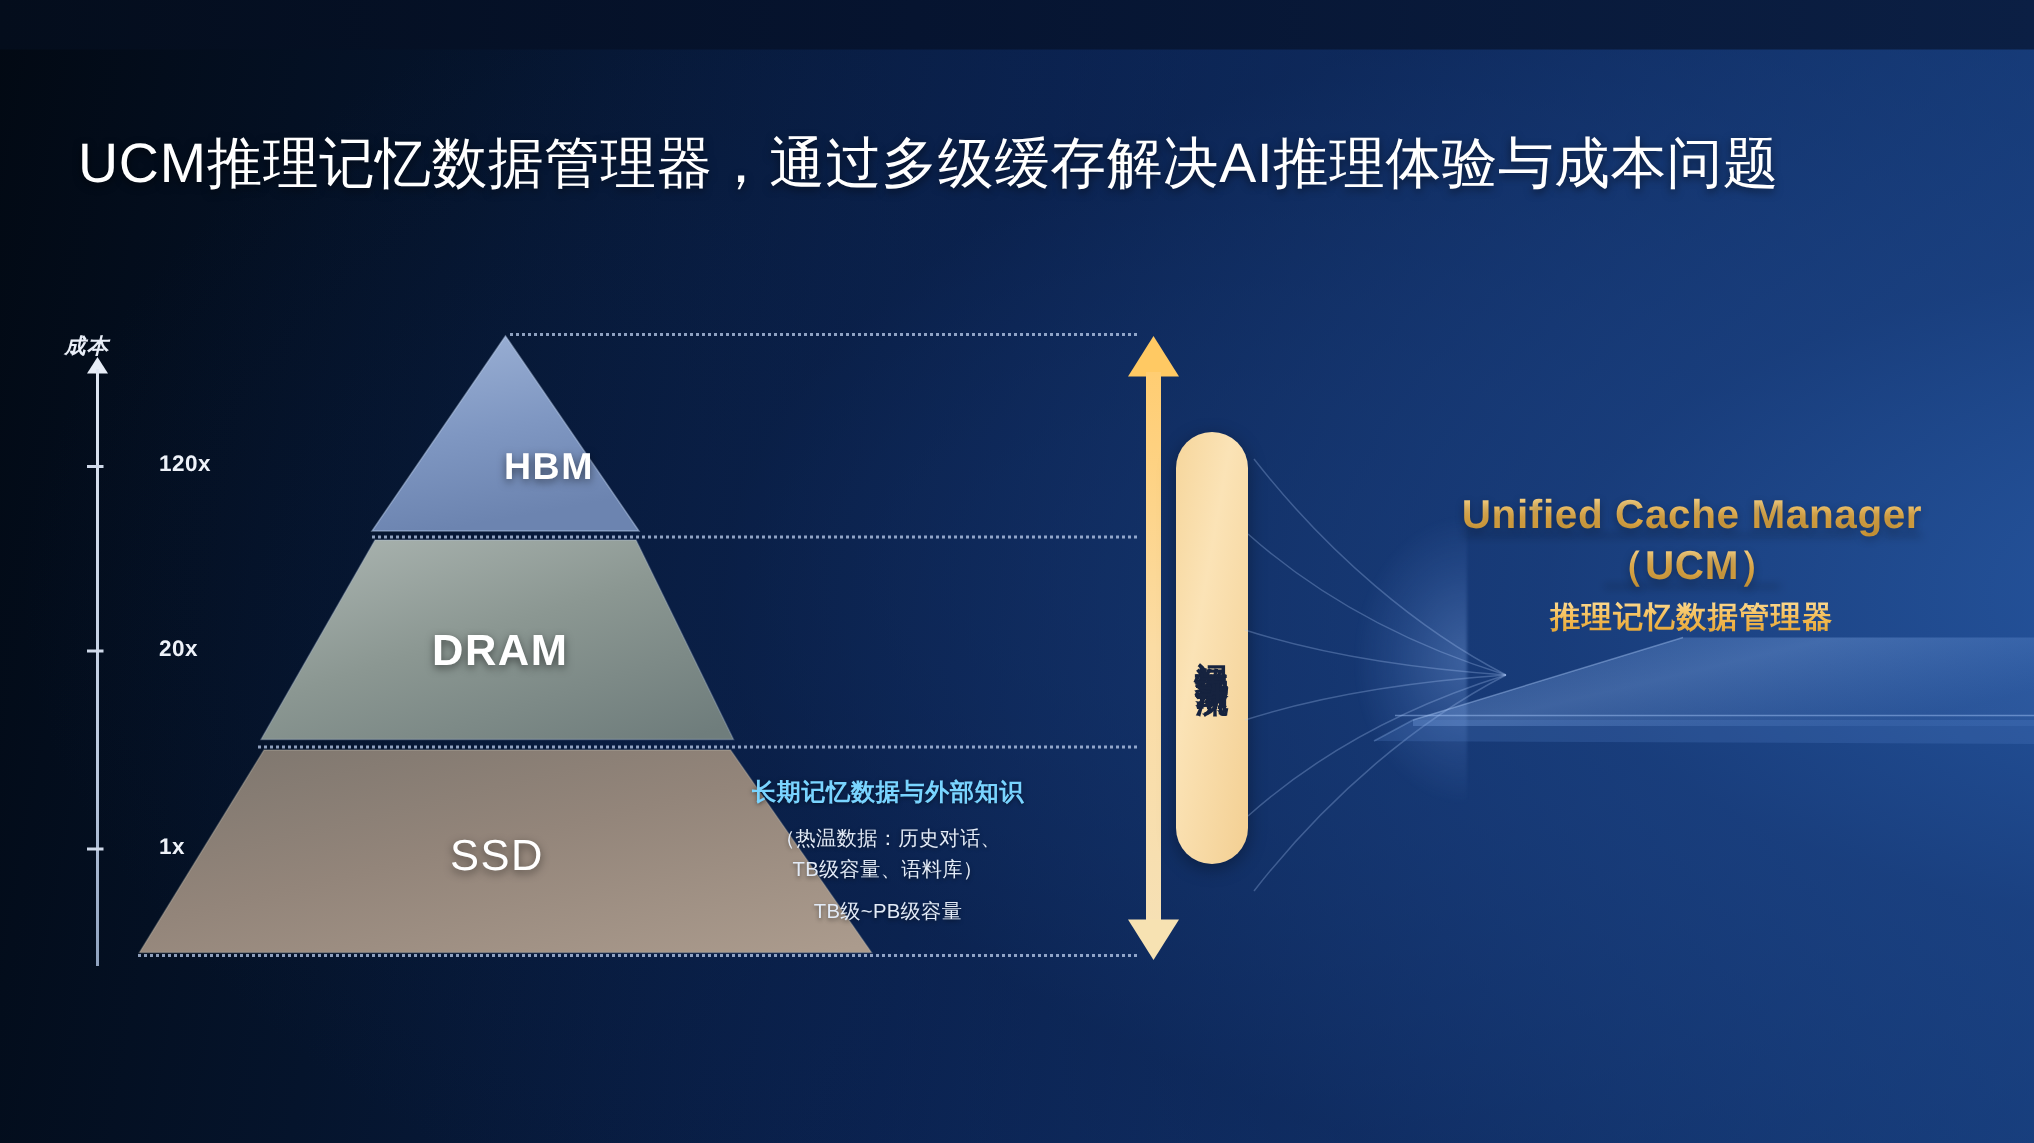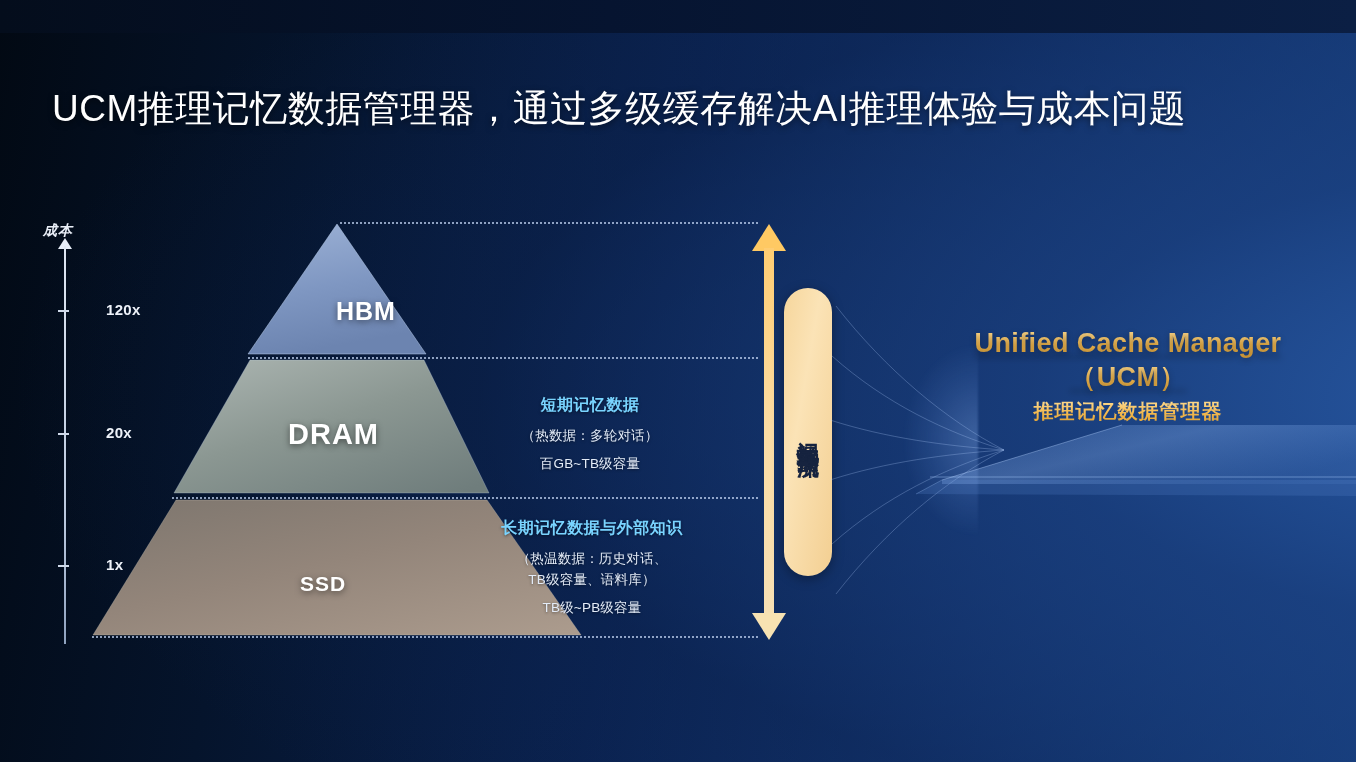--- a/index.html
+++ b/index.html
@@ -173,28 +173,23 @@
     <polygon points="250,360 424,360 489,493 174,493" fill="url(#gDRAM)" stroke="rgba(190,205,228,.30)" stroke-width="1"></polygon>
 
     <polygon points="176,500 487,500 581,635 93,635" fill="url(#gSSD)" stroke="rgba(200,195,185,.32)" stroke-width="1"></polygon>
 
     <line x1="248" y1="354" x2="426" y2="354" stroke="url(#gEdge)" stroke-width="1.2" opacity=".55"></line>
     <line x1="174" y1="493" x2="489" y2="493" stroke="url(#gEdge)" stroke-width="1.2" opacity=".45"></line>
   </svg>
 
   <div style="position:absolute;left:292px;top:297px;font-size:25px;font-weight:bold;color:#fff;letter-spacing:1px;text-shadow:0 2px 6px rgba(0,0,0,.5);margin-left:44px;">HBM</div>
   <div style="position:absolute;left:288px;top:418px;font-size:29px;font-weight:bold;color:#fff;letter-spacing:1px;text-shadow:0 2px 6px rgba(0,0,0,.5);">DRAM</div>
-  <div style="position:absolute;left:300px;top:572px;font-size:21px;font-weight:bold;color:#fff;letter-spacing:1px;text-shadow:0 2px 6px rgba(0,0,0,.5);">SSD</div>
-
-
-  <div class="cap" style="left:450px;top:395px;width:280px;">
-    <div class="hd">短期记忆数据</div>
-    <div class="sub">（热数据：多轮对话）</div>
-    <div class="sub gap">百GB~TB级容量</div>
-  </div>
+  <div style="position:absolute;left:300px;top:555px;font-size:29px;font-weight:normal;color:#fff;letter-spacing:1px;text-shadow:0 2px 6px rgba(0,0,0,.5);">SSD</div>
+
+
 
   <div class="cap" style="left:442px;top:518px;width:300px;">
     <div class="hd">长期记忆数据与外部知识</div>
     <div class="sub">（热温数据：历史对话、</div>
     <div class="sub">TB级容量、语料库）</div>
     <div class="sub gap">TB级~PB级容量</div>
   </div>
 
   <div class="garrow-up"></div>
   <div class="garrow-shaft"></div>

